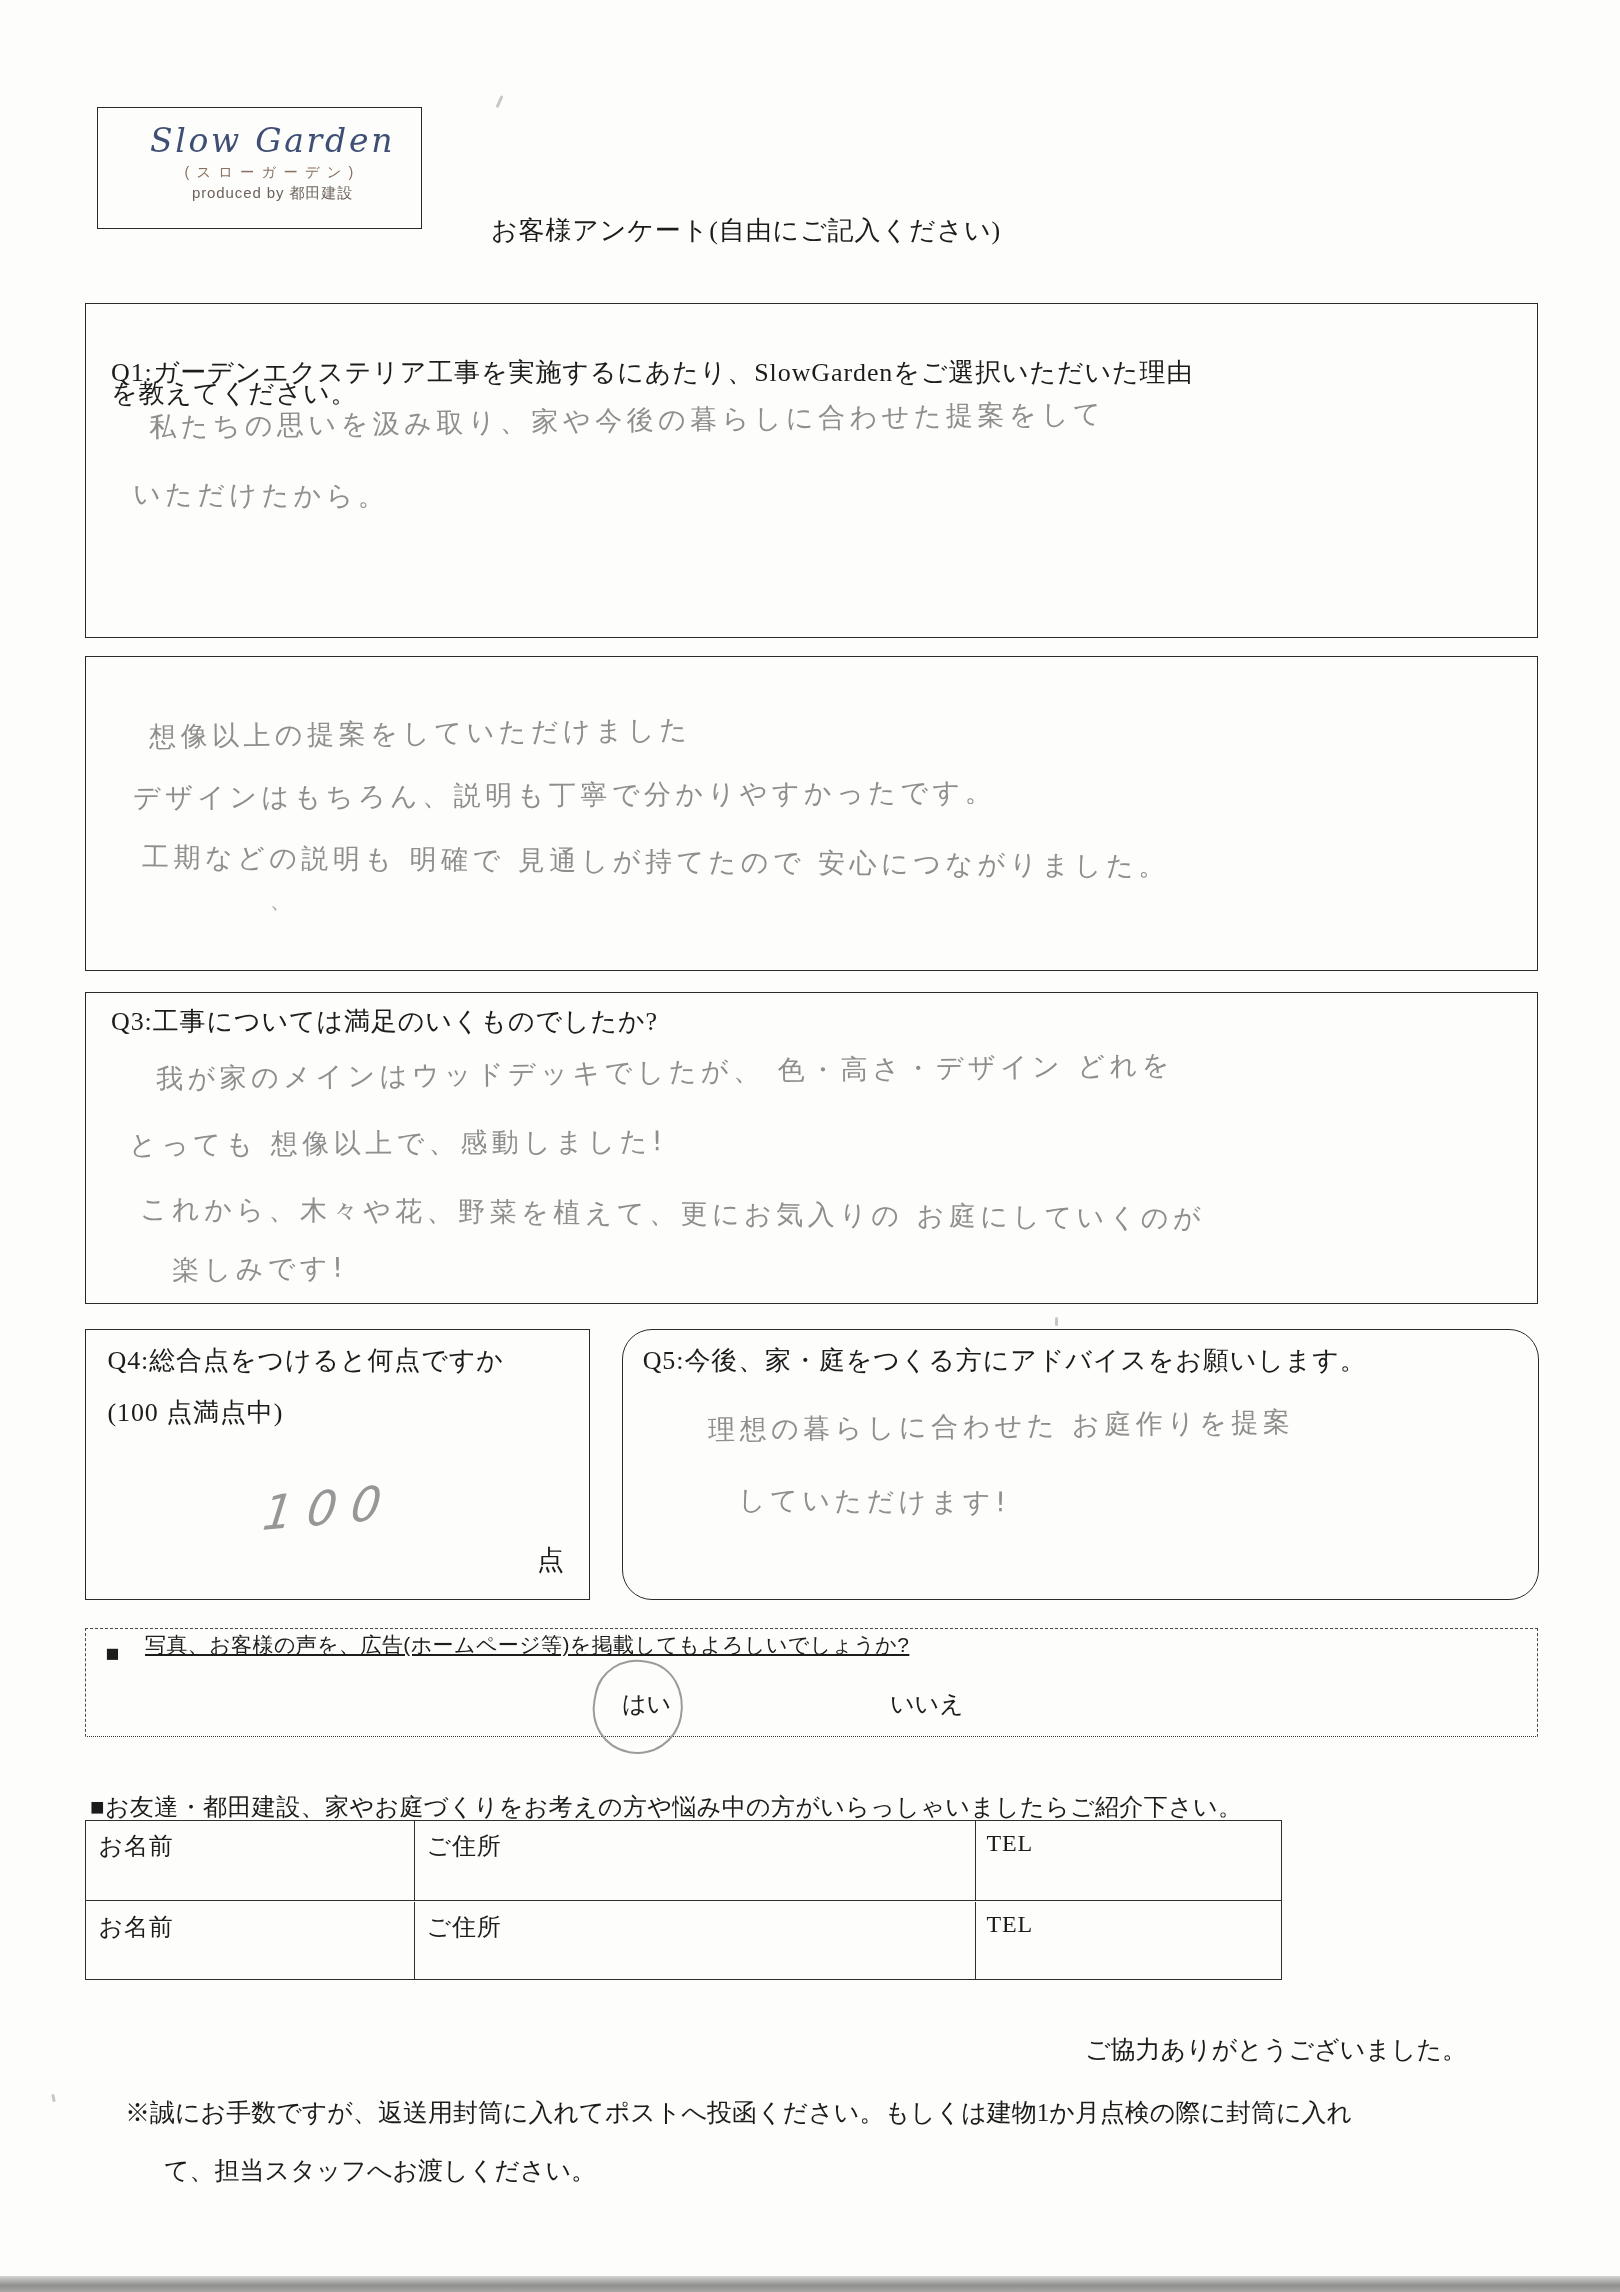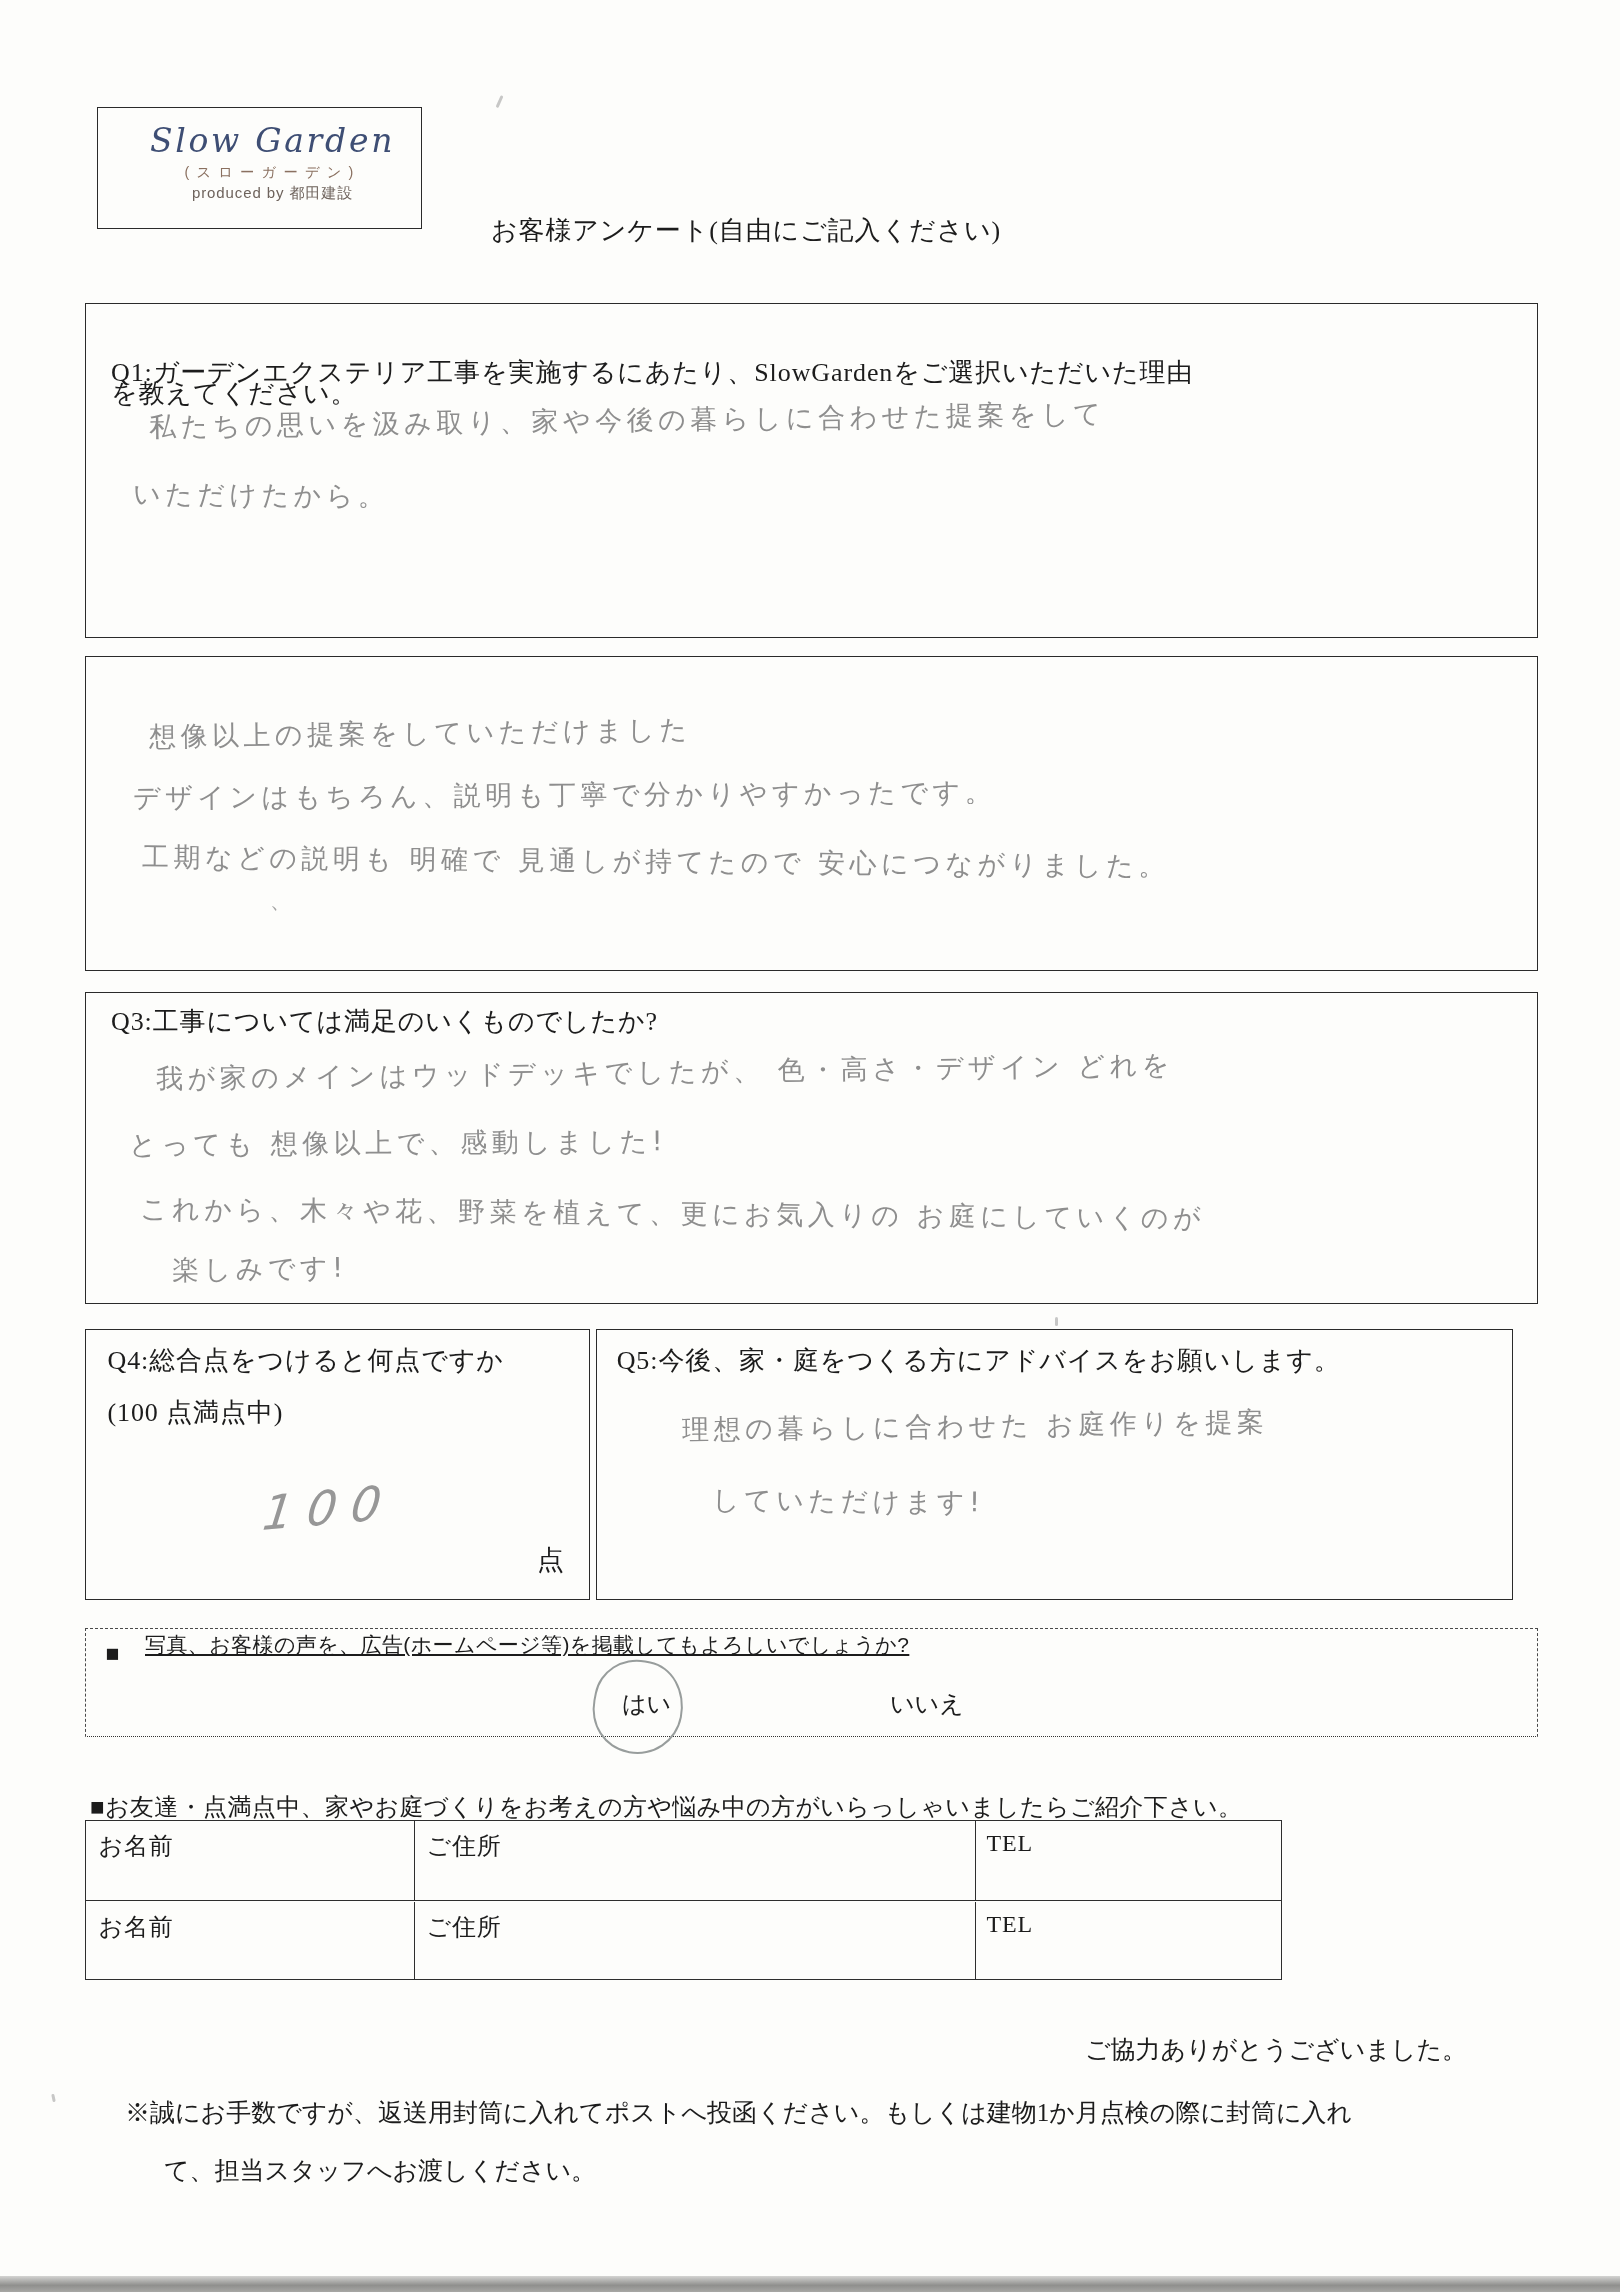--- a/index.html
+++ b/index.html
@@ -65,36 +65,36 @@
     <div class="hw r1" style="left:86px;top:263px;">楽しみです!</div>
   </div>
 
   <div class="box" style="left:85px;top:1329px;width:503px;height:269px;">
     <div class="abs serif qlabel" style="left:21.5px;top:18px;">Q4:総合点をつけると何点ですか</div>
     <div class="abs serif qlabel" style="left:21.5px;top:70px;">(100 点満点中)</div>
     <div class="abs score" style="left:177px;top:150px;">100</div>
     <div class="abs serif" style="right:25px;bottom:21.5px;font-size:27px;">点</div>
   </div>
 
-  <div class="box" style="left:596px;top:1329px;width:915px;height:269px;">
+  <div class="box" style="left:622px;top:1329px;width:915px;height:269px;border-radius:30px;">
     <div class="abs serif qlabel" style="left:19.7px;top:18px;">Q5:今後、家・庭をつくる方にアドバイスをお願いします。</div>
     <div class="hw r1" style="left:85px;top:86px;">理想の暮らしに合わせた お庭作りを提案</div>
     <div class="hw r2" style="left:115px;top:156px;">していただけます!</div>
   </div>
 
   <div class="dashedbox" style="left:85px;top:1628px;width:1451px;height:107px;">
     <span class="abs gothic" style="left:19.7px;top:10.7px;font-size:23px;">■</span>
     <div class="abs gothic" style="left:59px;top:2px;font-size:21px;white-space:nowrap;letter-spacing:0.4px;text-decoration:underline;">写真、お客様の声を、広告(ホームページ等)を掲載してもよろしいでしょうか?</div>
     <div class="abs gothic" style="left:536px;top:59px;font-size:24px;">はい</div>
     <div class="abs gothic" style="left:804px;top:59px;font-size:24px;">いいえ</div>
   </div>
 
   <div class="circle-mark" style="left:593px;top:1660px;width:86px;height:90px;"></div>
 
-  <div class="abs serif" style="left:90px;top:1791px;font-size:24px;white-space:nowrap;letter-spacing:0.4px;">■お友達・点満点中、家やお庭づくりをお考えの方や悩み中の方がいらっしゃいましたらご紹介下さい。</div>
+  <div class="abs serif" style="left:90px;top:1791px;font-size:24px;white-space:nowrap;letter-spacing:0.4px;">■お友達・都田建設、家やお庭づくりをお考えの方や悩み中の方がいらっしゃいましたらご紹介下さい。</div>
 
   <div class="abs" style="left:85px;top:1820px;width:1195px;height:158px;border:1.8px solid #2e2e2e;">
 
     <div style="position:absolute;left:0;top:0;width:100%;height:79px;border-bottom:1.8px solid #2e2e2e;">
       <div style="position:absolute;left:0;top:0;width:328px;height:100%;border-right:1.3px solid #2e2e2e;">
         <span class="cell-label serif">お名前</span>
       </div>
       <div style="position:absolute;left:328px;top:0;width:561px;height:100%;border-right:1.3px solid #2e2e2e;">
         <span class="cell-label serif">ご住所</span>
       </div>

